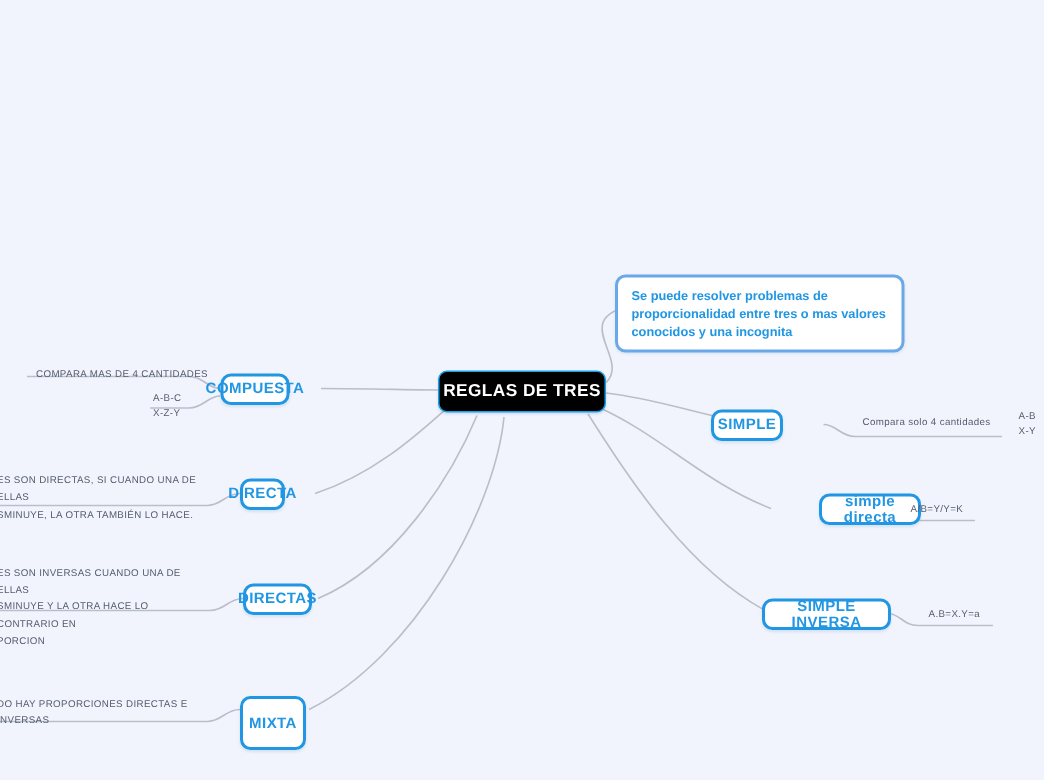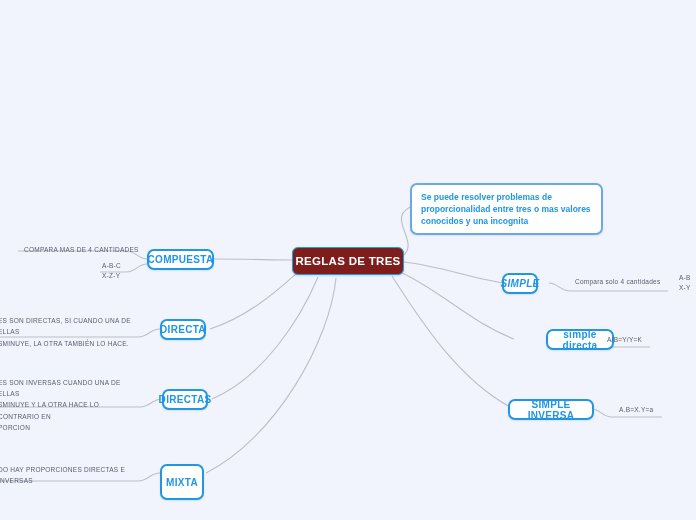--- a/index.html
+++ b/index.html
@@ -30,21 +30,21 @@
   .node {
     position: absolute;
     box-sizing: border-box;
     display: flex;
     align-items: center;
     justify-content: center;
     text-align: center;
   }
   
   .node-root {
-    background: #7f1d1d;
+    background: #000000;
     border: 1px solid #18a0e8;
     border-radius: 6px;
     color: #ffffff;
     font-weight: bold;
     font-size: 11.5px;
     letter-spacing: 0.3px;
     box-shadow: 0 1px 2px rgba(20,90,160,0.18);
   }
   
   .node-box {
@@ -131,32 +131,32 @@
   </svg>
 
   <div class="node node-root" style="left:292px; top:247px; width:112px; height:28px;">
     <span>REGLAS DE TRES</span>
   </div>
 
   <div class="node node-note" style="left:410px; top:183px; width:193px; height:44px;">
     <span>Se puede resolver problemas de proporcionalidad entre tres o mas valores conocidos y una incognita</span>
   </div>
 
-  <div class="node node-box" style="left:147px; top:249px; width:67px; height:21px;justify-content:center;">
+  <div class="node node-box" style="left:147px; top:249px; width:46px; height:21px;justify-content:center;">
     <span>COMPUESTA</span>
   </div>
   <div class="node node-text" style="left:24px; top:244px; width:130px; height:12px;">
     <span>COMPARA MAS DE 4 CANTIDADES</span>
   </div>
   <div class="node node-text small-formula" style="left:102px; top:260px; width:44px; height:22px;">
     <span>A-B-C
 X-Z-Y</span>
   </div>
 
-  <div class="node node-box" style="left:160px; top:319px; width:46px; height:21px;">
+  <div class="node node-box" style="left:160px; top:319px; width:30px; height:21px;">
     <span>DIRECTA</span>
   </div>
   <div class="node node-text" style="left:-2px; top:320px; width:150px; height:24px;">
     <span>ES SON DIRECTAS, SI CUANDO UNA DE ELLAS
 SMINUYE, LA OTRA TAMBIÉN LO HACE.</span>
   </div>
 
   <div class="node node-box" style="left:162px; top:389px; width:46px; height:21px;">
     <span>DIRECTAS</span>
   </div>
@@ -166,21 +166,21 @@
 PORCION</span>
   </div>
 
   <div class="node node-box" style="left:160px; top:464px; width:44px; height:36px;">
     <span>MIXTA</span>
   </div>
   <div class="node node-text" style="left:-2px; top:469px; width:148px; height:12px;">
     <span>DO HAY PROPORCIONES DIRECTAS E INVERSAS</span>
   </div>
 
-  <div class="node node-box" style="left:502px; top:273px; width:36px; height:21px;font-style:italic;">
+  <div class="node node-box" style="left:474px; top:273px; width:48px; height:21px;">
     <span>SIMPLE</span>
   </div>
   <div class="node node-text" style="left:575px; top:276px; width:96px; height:12px;">
     <span>Compara solo 4 cantidades</span>
   </div>
   <div class="node node-text small-formula" style="left:679px; top:272px; width:30px; height:22px;">
     <span>A-B
 X-Y</span>
   </div>
 

